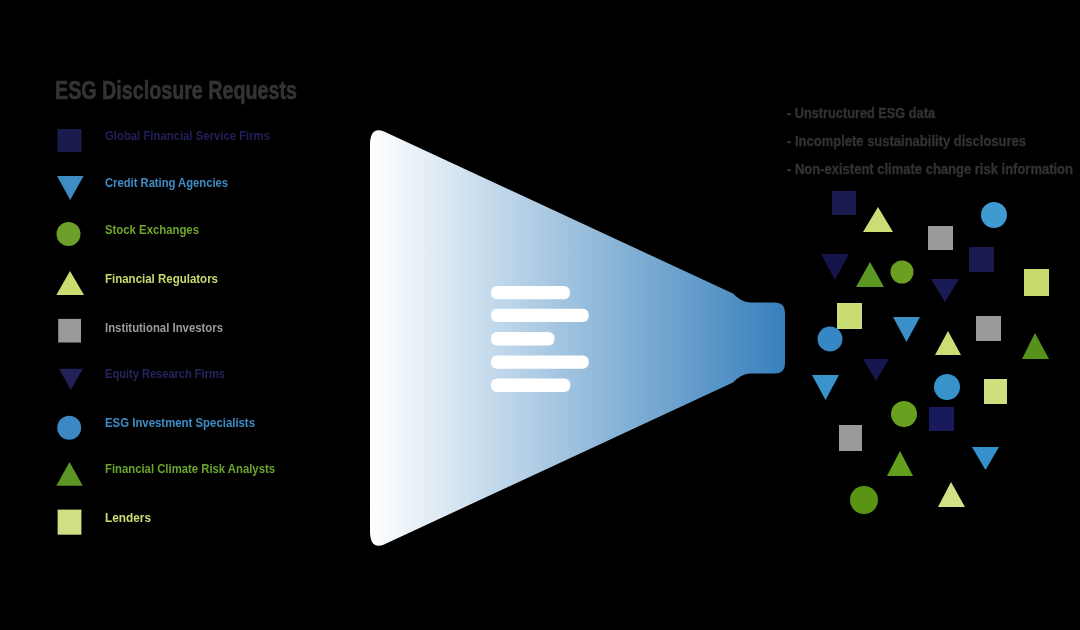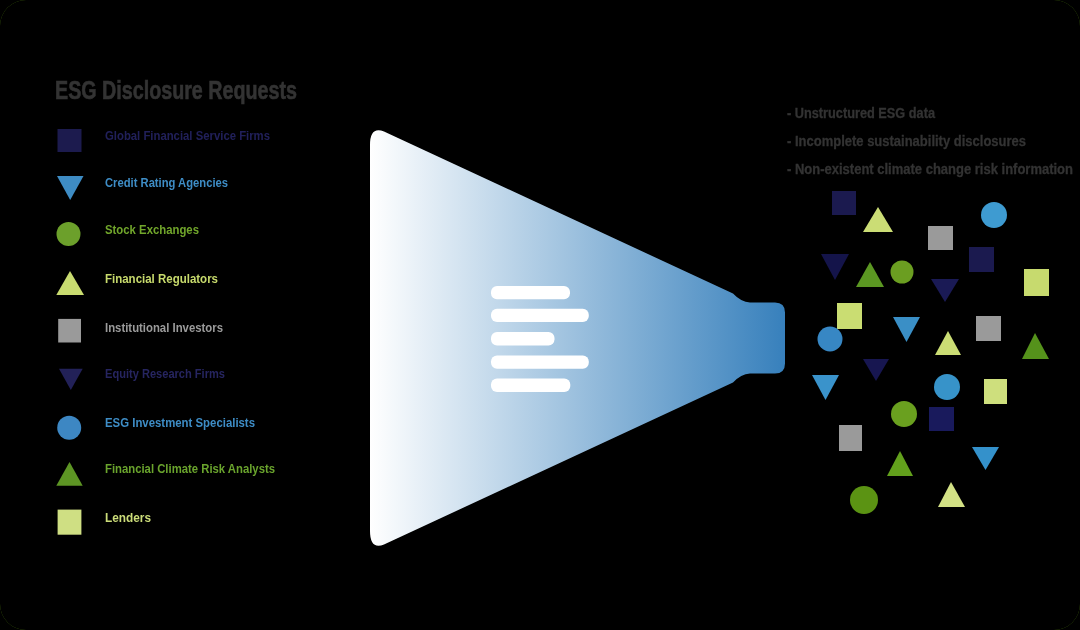--- a/index.html
+++ b/index.html
@@ -1,17 +1,17 @@
 <!DOCTYPE html>
 <html><head>
 <meta charset="utf-8">
 <style>
   html,body{margin:0;padding:0;background:#000;}
   #stage{position:relative;width:1080px;height:630px;background:#4d7c0f;overflow:hidden;
-         font-family:"Liberation Sans",sans-serif;border-radius:26px;}
+         font-family:"Liberation Sans",sans-serif;}
   svg{position:absolute;left:0;top:0;}
 </style>
 </head>
 <body>
 <div id="stage">
 <svg width="1080" height="630" viewBox="0 0 1080 630">
   <defs>
     <linearGradient id="funnelGrad" x1="370" y1="0" x2="785" y2="0" gradientUnits="userSpaceOnUse">
       <stop offset="0" stop-color="#ffffff"></stop>
       <stop offset="1" stop-color="#3780bc"></stop>

